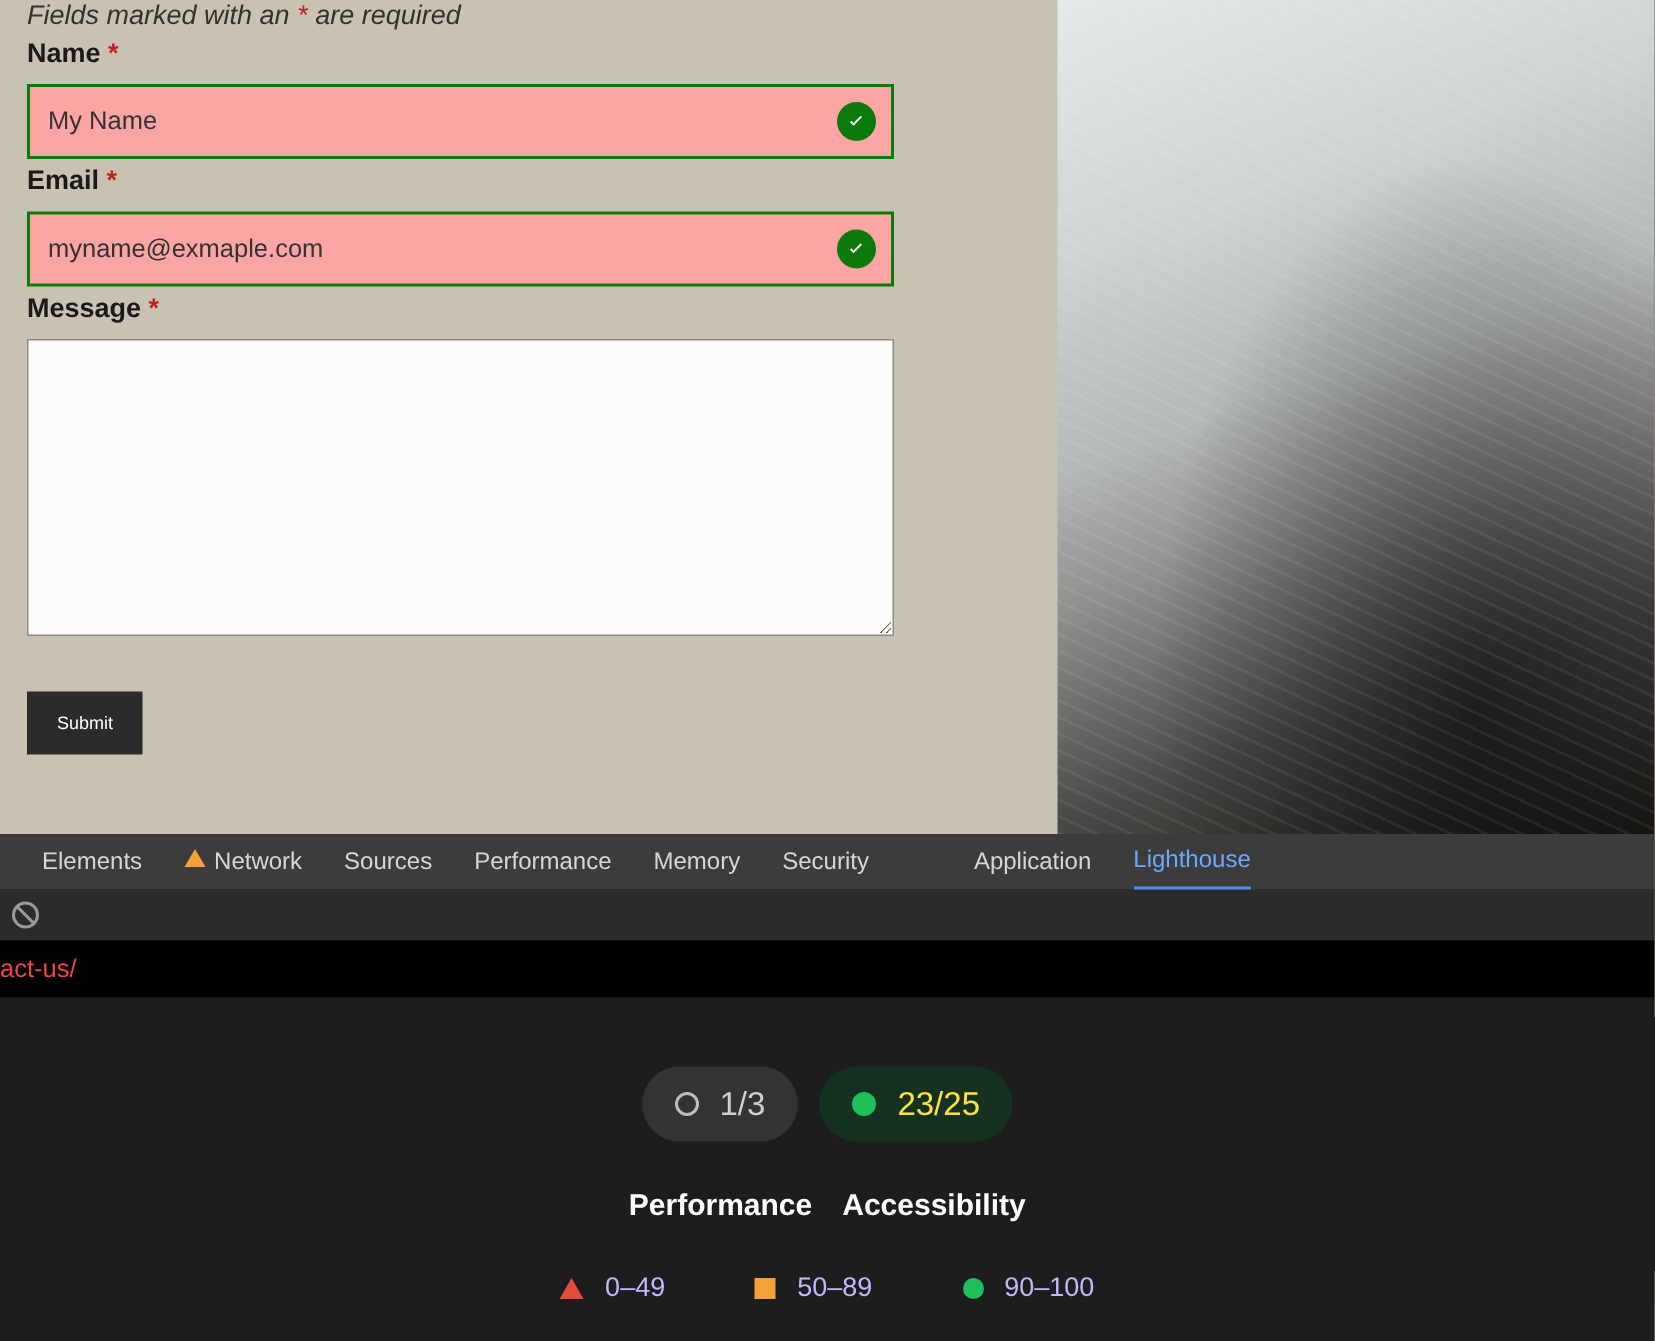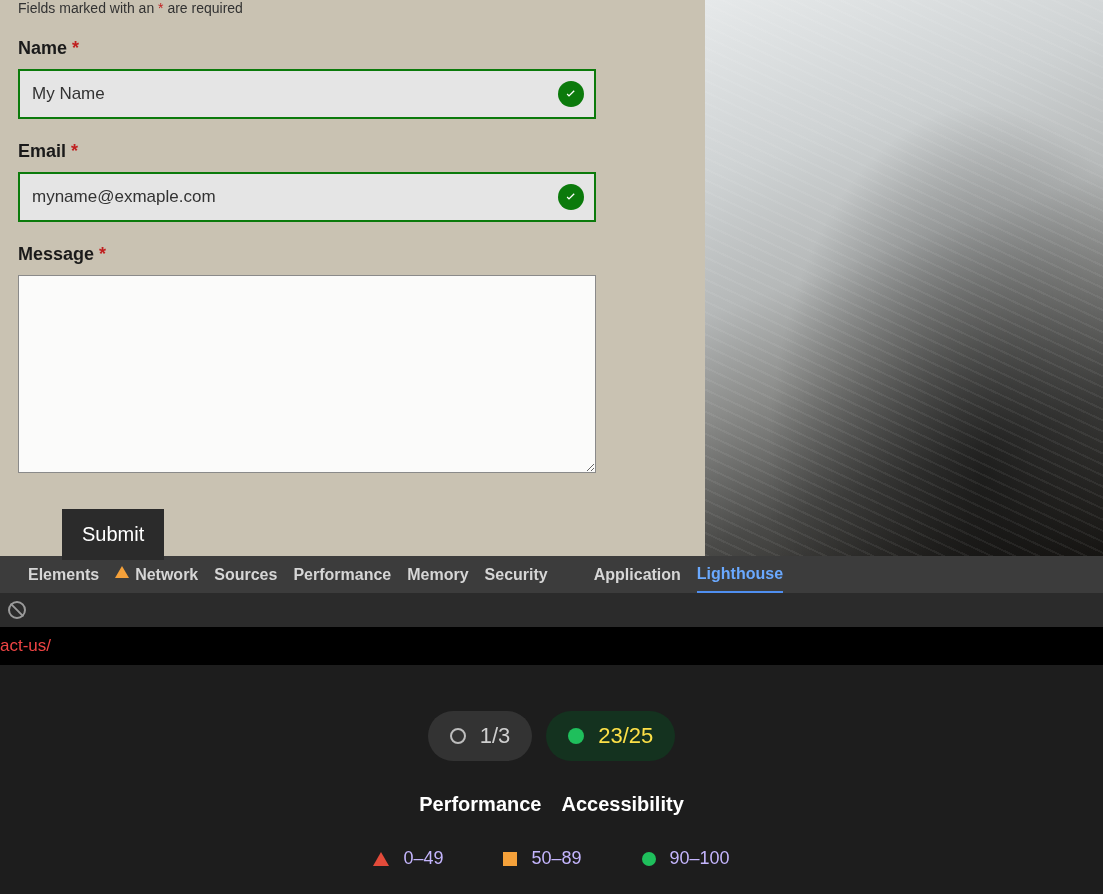--- a/index.html
+++ b/index.html
@@ -16,44 +16,45 @@
     display: flex;
     height: 556px;
     background: #c9c2b2;
   }
   .form-col {
     flex: 1;
     padding: 0 18px 18px 18px;
     color: #1a1a1a;
   }
   .required-note {
-    font-size: 14px;
+    font-size: 18px;
     color: #323232;
     margin-top: 0;
+    font-style: italic;
   }
   .required-note .ast { color: #c02020; }
 
   .field-label {
     font-weight: 700;
     font-size: 18px;
-    margin-top: 22px;
+    margin-top: 4px;
     margin-bottom: 10px;
     display: block;
   }
   .field-label .ast { color: #c02020; }
 
   .input-wrap {
     position: relative;
     width: 578px;
   }
   .text-input {
     width: 100%;
     height: 50px;
     border: 2px solid #0b7a0b;
-    background: #e5e5e5;
+    background: #fca5a5;
     font-size: 17px;
     padding: 0 50px 0 12px;
     color: #333;
   }
   .check-badge {
     position: absolute;
     right: 12px; top: 50%; transform: translateY(-50%);
     width: 26px; height: 26px;
     border-radius: 50%;
     background: #0b7a0b;
@@ -69,24 +70,23 @@
     font-size: 16px;
     padding: 8px;
     resize: both;
   }
 
   .submit-btn {
     margin-top: 32px;
     background: #2b2b2b;
     color: #fff;
     border: none;
-    font-size: 20px;
+    font-size: 12px;
     padding: 14px 20px;
     cursor: pointer;
-    margin-left: 44px;
   }
 
   .image-col {
     width: 398px;
     height: 100%;
     background:
       linear-gradient(160deg, #e6e9ea 0%, #cfd3d4 25%, #b5b8b8 45%, #8a8b89 60%, #4a4a48 78%, #1c1a17 100%);
     position: relative;
     overflow: hidden;
   }
@@ -103,23 +103,22 @@
     height: calc(894px - 556px);
     background: #1d1d1d;
     color: #d0d0d0;
     font-size: 15px;
   }
   .tabstrip {
     height: 37px;
     background: #3c3c3c;
     display: flex;
     align-items: center;
-    gap: 16px;
+    gap: 28px;
     padding: 0 20px 0 28px;
-    font-weight: bold;
   }
   .tab {
     color: #d6d6d6;
     font-size: 16px;
     cursor: pointer;
     padding: 8px 0;
   }
   .tab.warn { display: flex; align-items: flex-start; gap: 6px; }
   .warn-tri { width: 0; height: 0; border-left: 7px solid transparent; border-right: 7px solid transparent; border-bottom: 12px solid #f5a13a; }
   .tab.active { color: #6aa9ff; border-bottom: 2px solid #4f8ef0; }

